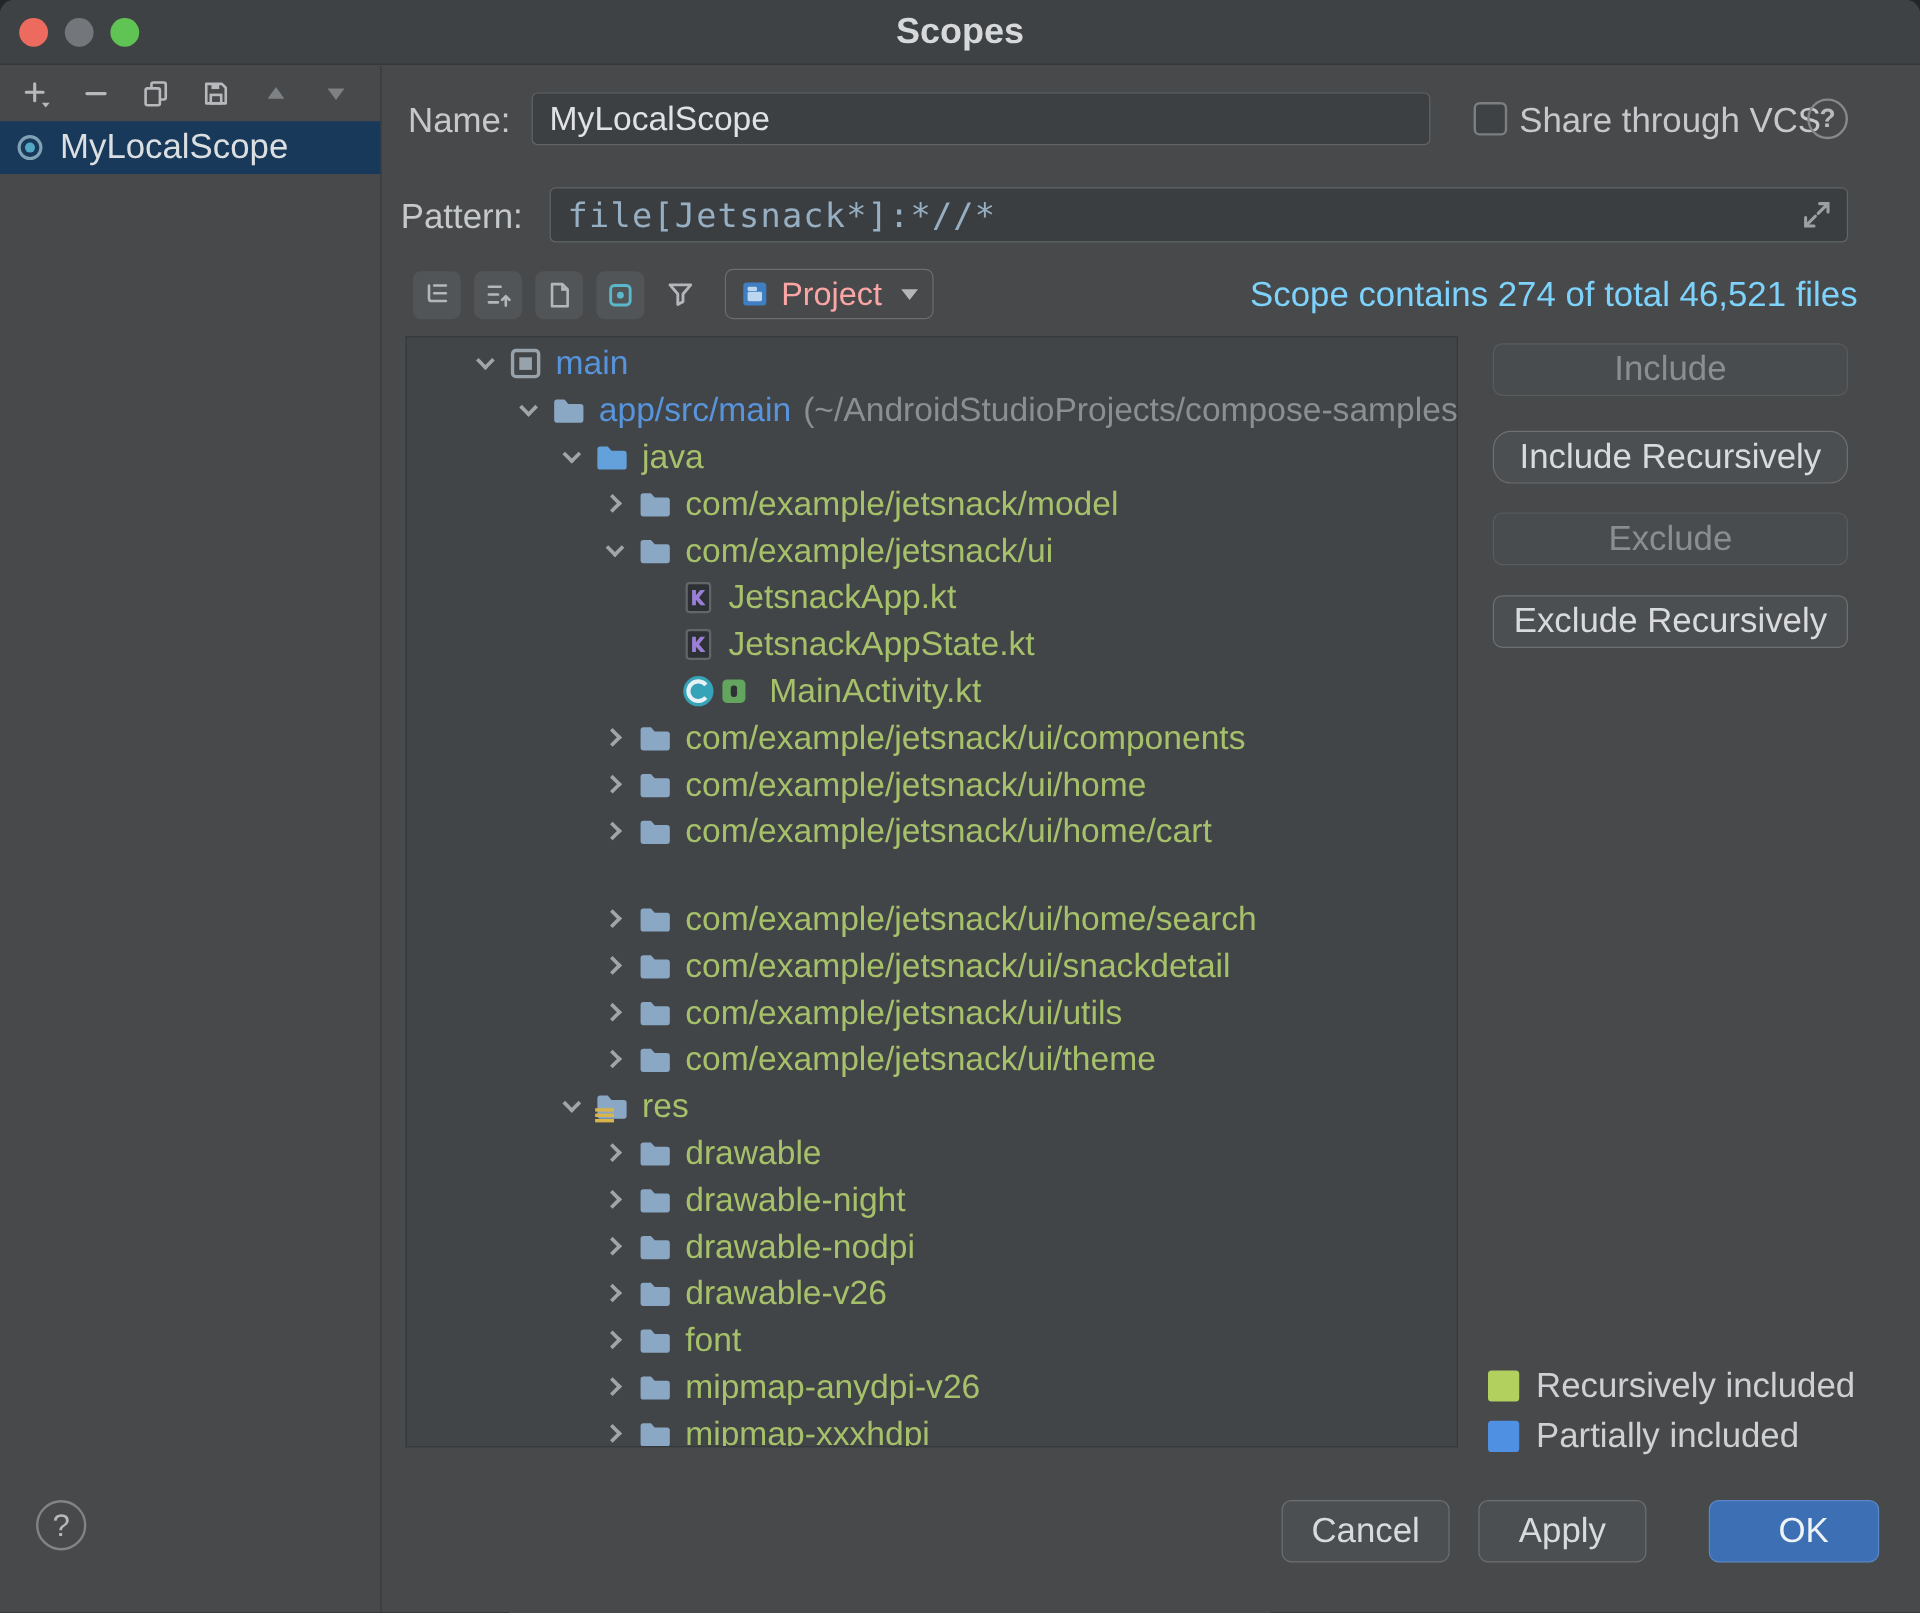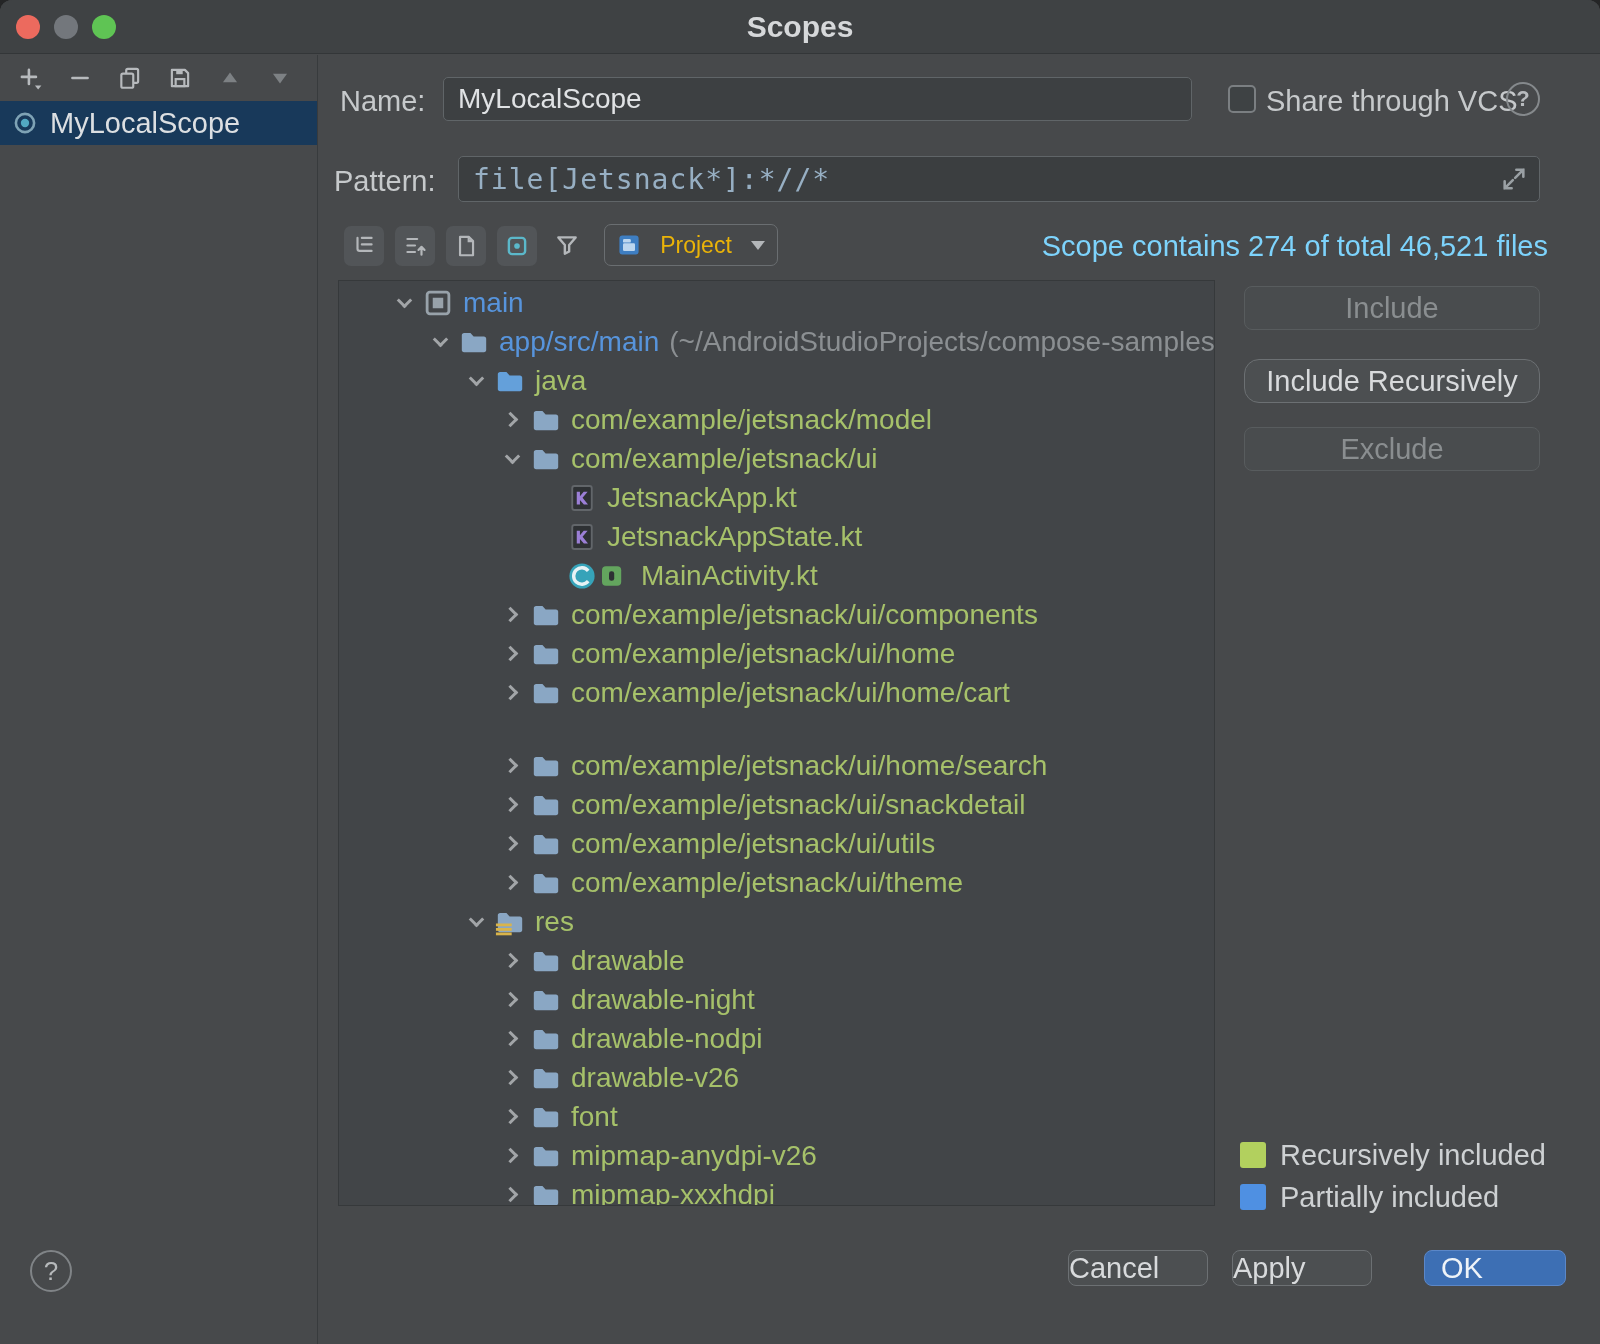--- a/index.html
+++ b/index.html
@@ -67,21 +67,21 @@
     background:#525558; display:flex; align-items:center; justify-content:center;
   }
   .tb-btn svg, .tb-plain svg { width:26px; height:26px; }
   .tb-plain { position:absolute; top:232px; width:28px; height:28px; }
   .combo {
     position:absolute; left:604px; top:224px; width:174px; height:42px;
     border:1px solid #6a6e71; border-radius:7px;
     display:flex; align-items:center; gap:10px; padding:0 12px;
   }
   .combo svg { width:24px; height:24px; flex:none; }
-  .combo .clabel { font-size:23px; color:#eab308; flex:1;text-align:center; }
+  .combo .clabel { font-size:27px; color:#fca5a5; flex:1; }
   .caret { width:0; height:0; border-left:7px solid transparent; border-right:7px solid transparent; border-top:9px solid #b3b6b9; }
   .summary { position:absolute; right:52px; top:230px; font-size:29px; color:#7dd3fc; }
 
   
   .tree {
     position:absolute; left:338px; top:280px; width:877px; height:926px;
     background:#424548; border:1px solid #36393b; overflow:hidden; padding-top:2px;
   }
   .trow { height:39px; display:flex; align-items:center; white-space:nowrap; }
   .chev { width:30px; height:30px; flex:none; display:flex; align-items:center; justify-content:center; }
@@ -107,23 +107,23 @@
   .sbtn.disabled { color:#8a8e90; border-color:#585c5e; background:#494c4e; }
 
   
   .legend { position:absolute; left:1240px; top:1134px; width:330px; }
   .lrow { display:flex; align-items:center; gap:14px; height:42px; }
   .swatch { width:26px; height:26px; border-radius:3px; flex:none; }
   .llabel { font-size:29px; color:#ced1d3; }
 
   
   .fbtn {
-    position:absolute; top:1250px; height:36px;
+    position:absolute; top:1250px; height:52px;
     background:#4c4f51; border:1px solid #6c7073; border-radius:8px;
-    display:flex; align-items:center; 
+    display:flex; align-items:center; justify-content:center;
     font-size:29px; color:#d8dadc;
   }
   .fbtn.primary { background:#3d6fb4; border-color:#5b87c8; color:#eef3f8; }
   .footer-help {
     position:absolute; left:30px; top:1250px; width:42px; height:42px;
     border:2px solid #808487; border-radius:50%;
     display:flex; align-items:center; justify-content:center;
     font-size:26px; color:#b6b9bb;
   }
 </style>
@@ -471,20 +471,23 @@
 
   <div class="sbtn disabled" style="top:286px;">
     <span>Include</span>
   </div>
   <div class="sbtn" style="top:359px;border-radius:15px;">
     <span>Include Recursively</span>
   </div>
   <div class="sbtn disabled" style="top:427px;">
     <span>Exclude</span>
   </div>
+  <div class="sbtn" style="top:496px;">
+    <span>Exclude Recursively</span>
+  </div>
 
   <div class="legend">
       <div class="lrow">
         <span class="swatch" style="background: rgb(178, 208, 94);"></span>
         <span class="llabel">Recursively included</span>
       </div>
       <div class="lrow">
         <span class="swatch" style="background: rgb(79, 144, 226);"></span>
         <span class="llabel">Partially included</span>
       </div>

